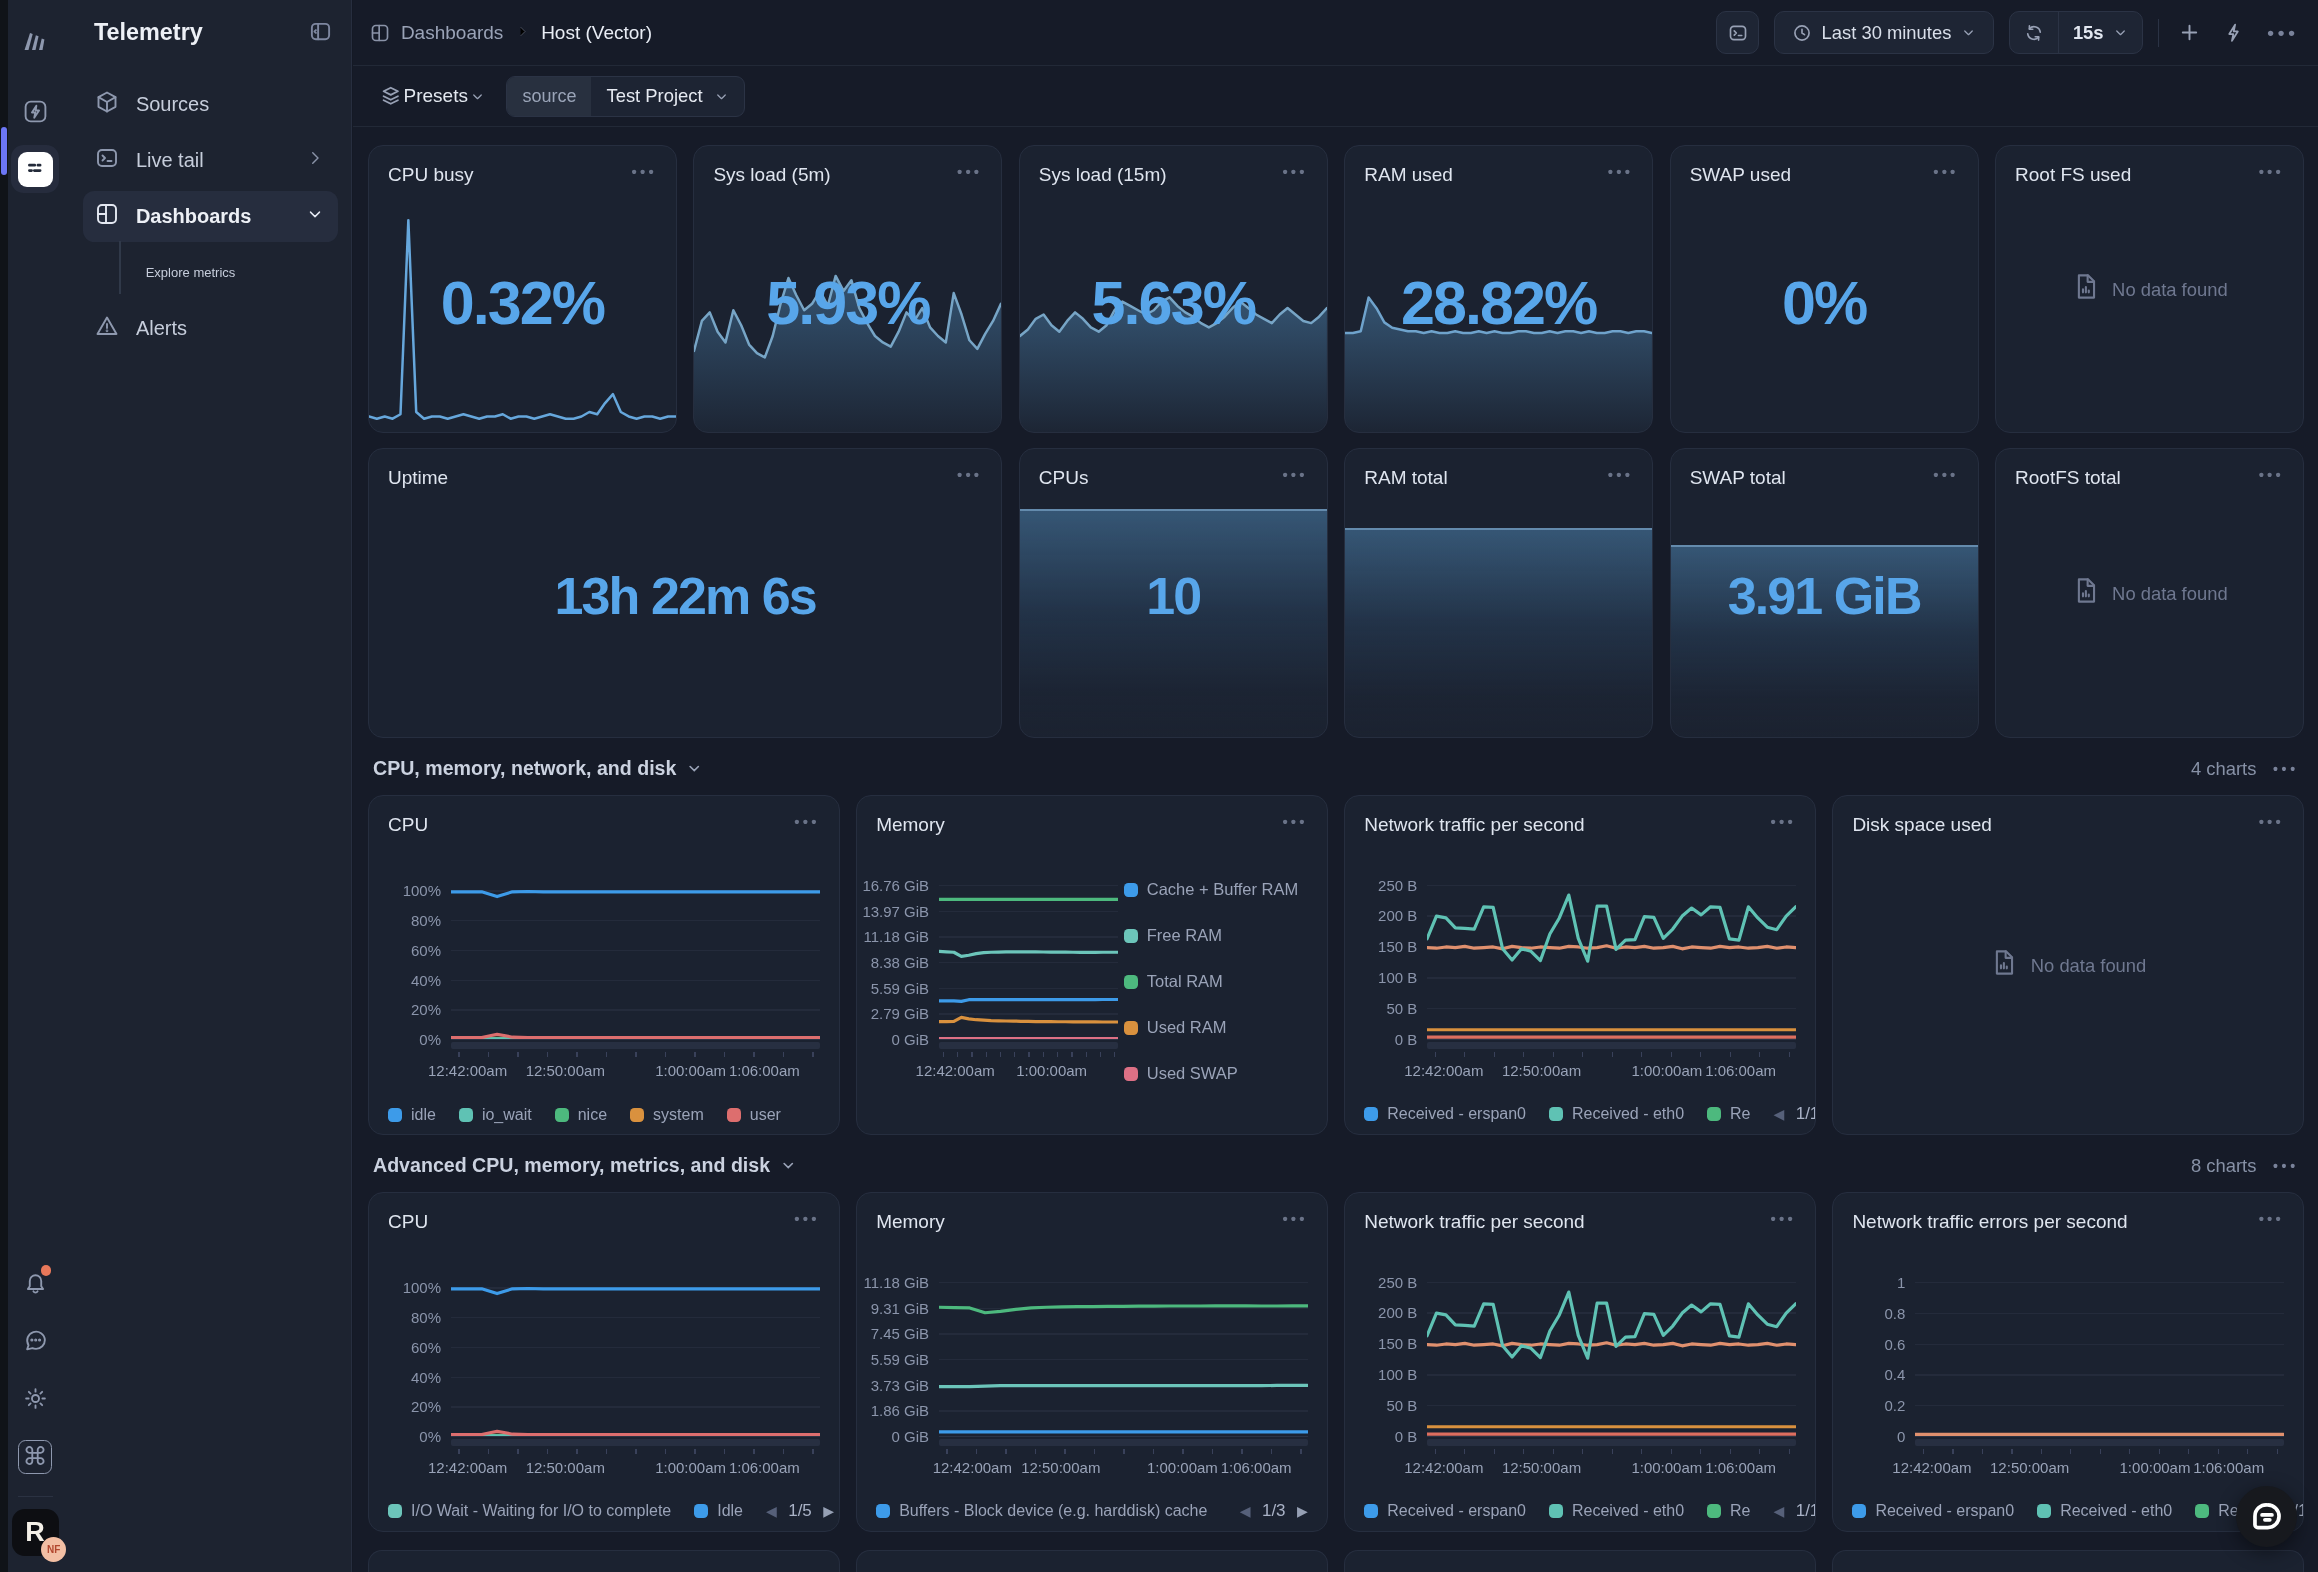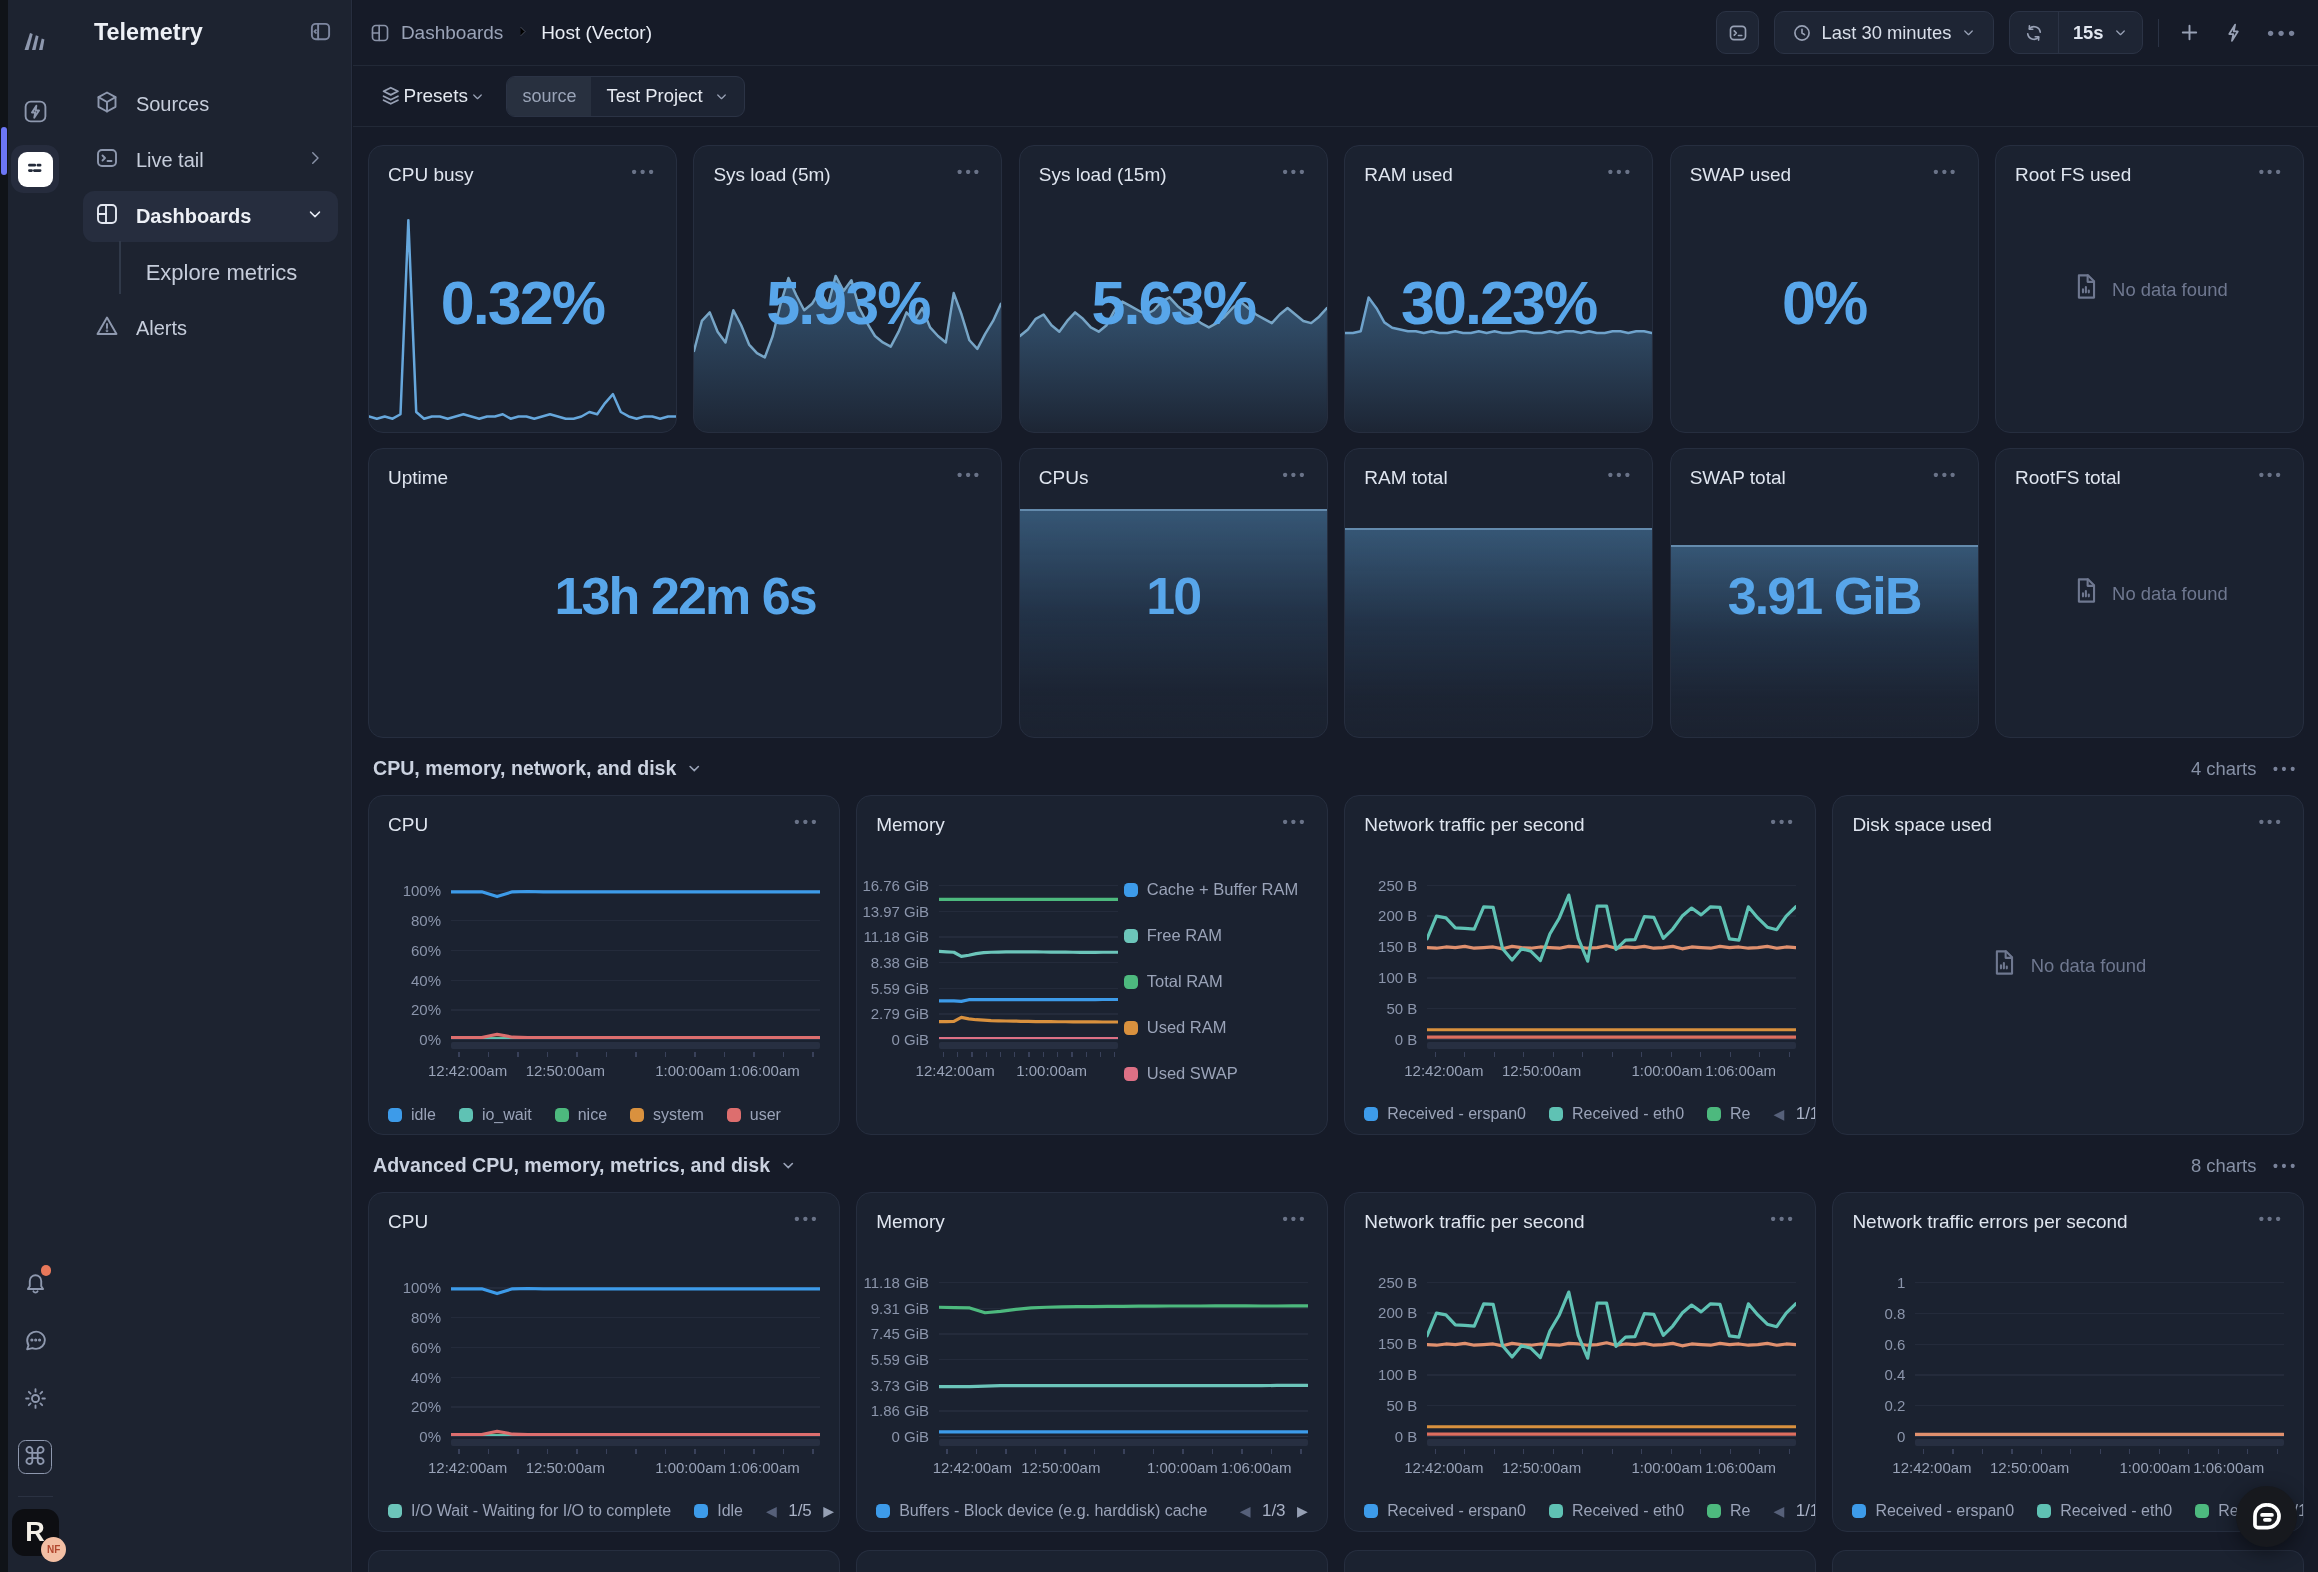--- a/index.html
+++ b/index.html
@@ -30,21 +30,21 @@
   .sb-head { display:flex; align-items:center; justify-content:space-between; padding:19px 19px 16.5px 24px; }
   .sb-title { font-size:23.4px; font-weight:700; color:#EDF0F6; }
   .sb-head svg { width:23px; height:23px; fill:none; stroke:#7E87A0; stroke-width:2; stroke-linecap:round; stroke-linejoin:round; }
   .sb-nav { padding:16.5px 12.7px; display:flex; flex-direction:column; }
   .nav-item { position:relative; display:flex; align-items:center; gap:16.5px; height:51px; padding:0 14px 0 12.7px; border-radius:11.4px; margin-bottom:5px; color:#C6CDDB; font-size:20px; }
   .nav-item svg { width:24px; height:24px; fill:none; stroke:#8E98AE; stroke-width:1.9; stroke-linecap:round; stroke-linejoin:round; flex:none; }
   .nav-item .chev { margin-left:auto; }
   .nav-item .chev svg { width:18px; height:18px; stroke:#8A93A8; }
   .nav-item.active { background:#262D3E; color:#EDF0F6; font-weight:700; }
   .nav-item.active svg { stroke:#E4E8F2; }
-  .nav-item.sub { padding-left:63px; font-size:22px;align-items:center; }
+  .nav-item.sub { padding-left:63px; font-size:13px;align-items:center; }
   .nav-item.sub::before { content:""; position:absolute; left:36px; top:-6.3px; bottom:3.8px; width:1.9px; background:#303949; }
 
   
   .main { position:absolute; left:353px; right:0; top:0; bottom:0; display:flex; flex-direction:column; background:#161B28; }
   .icon { display:inline-flex; }
   .icon svg { width:20px; height:20px; fill:none; stroke:#98A1B5; stroke-width:2; stroke-linecap:round; stroke-linejoin:round; }
 
   .topbar { height:66px; flex:none; display:flex; align-items:center; justify-content:space-between; padding:0 16.5px; border-bottom:1.3px solid #222937; }
   .crumbs { display:flex; align-items:center; gap:11.4px; font-size:19px; }
   .crumbs .root { color:#9AA3B7; }
@@ -405,21 +405,21 @@
               <defs>
                 <linearGradient id="g3" x1="0" y1="0" x2="0" y2="1">
       <stop offset="0" stop-color="#4E86B4" stop-opacity="0.5"></stop>
       <stop offset="1" stop-color="#4E86B4" stop-opacity="0.03"></stop>
                 </linearGradient>
               </defs>
       <polygon points="0,300 0.0,132.0 25.6,132.0 51.3,129.0 76.9,72.0 102.6,90.0 128.2,114.0 153.8,123.0 179.5,126.0 205.1,129.0 230.8,129.0 256.4,132.0 282.1,129.0 307.7,132.0 333.3,132.0 359.0,129.0 384.6,132.0 410.3,132.0 435.9,129.0 461.5,132.0 487.2,129.0 512.8,132.0 538.5,132.0 564.1,129.0 589.7,129.0 615.4,132.0 641.0,132.0 666.7,129.0 692.3,132.0 717.9,129.0 743.6,129.0 769.2,132.0 794.9,129.0 820.5,132.0 846.2,132.0 871.8,129.0 897.4,129.0 923.1,132.0 948.7,129.0 974.4,129.0 1000.0,132.0 1000,300" fill="url(#g3)"></polygon>
               <polyline points="0.0,132.0 25.6,132.0 51.3,129.0 76.9,72.0 102.6,90.0 128.2,114.0 153.8,123.0 179.5,126.0 205.1,129.0 230.8,129.0 256.4,132.0 282.1,129.0 307.7,132.0 333.3,132.0 359.0,129.0 384.6,132.0 410.3,132.0 435.9,129.0 461.5,132.0 487.2,129.0 512.8,132.0 538.5,132.0 564.1,129.0 589.7,129.0 615.4,132.0 641.0,132.0 666.7,129.0 692.3,132.0 717.9,129.0 743.6,129.0 769.2,132.0 794.9,129.0 820.5,132.0 846.2,132.0 871.8,129.0 897.4,129.0 923.1,132.0 948.7,129.0 974.4,129.0 1000.0,132.0" fill="none" stroke="#6FA3CC" stroke-width="2.5" vector-effect="non-scaling-stroke" stroke-linejoin="round" stroke-linecap="round"></polyline>
             </svg>
           </div>
-          <div class="stat-value">30.23%</div>
+          <div class="stat-value">28.82%</div>
         </div>
         <div class="card">
           <div class="card-head">
     <span class="card-title">SWAP used</span>
     <span class="menu-dots">•••</span>
           </div>
           <div class="stat-value">0%</div>
         </div>
         <div class="card">
           <div class="card-head">

